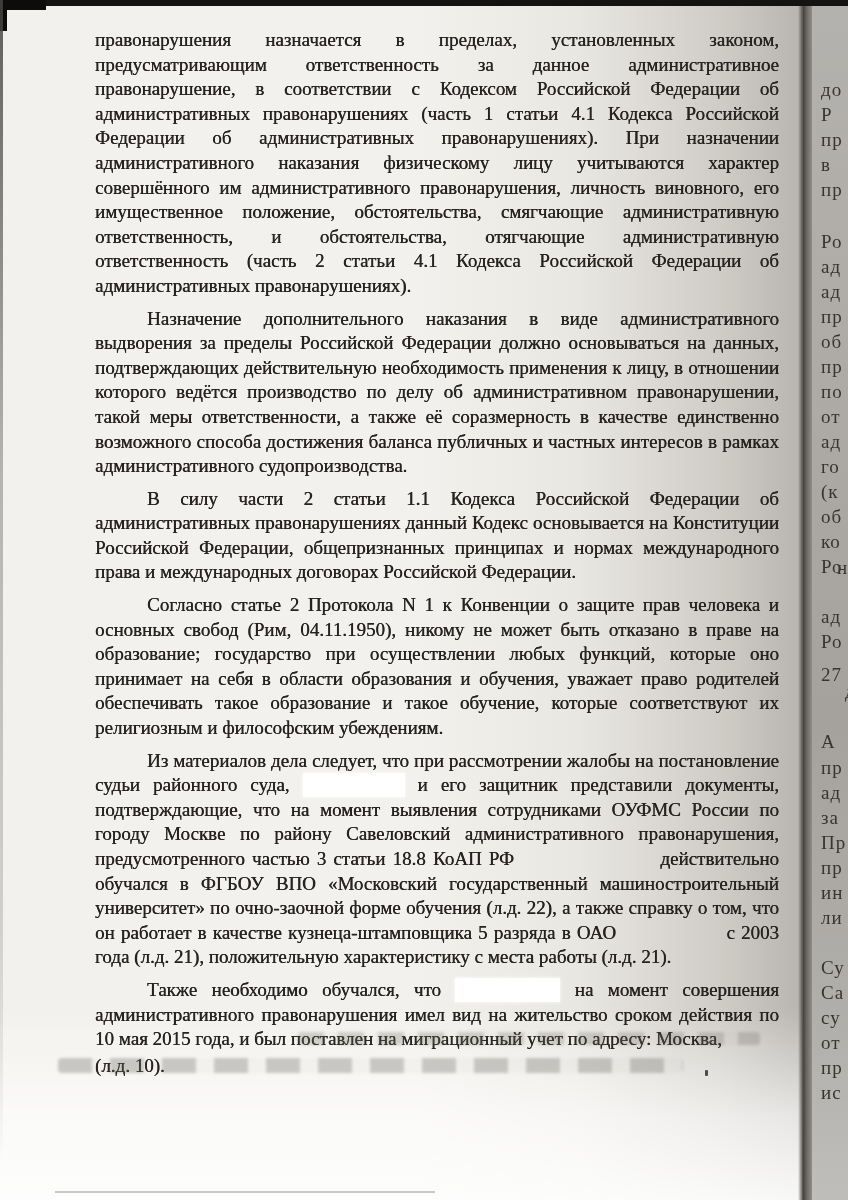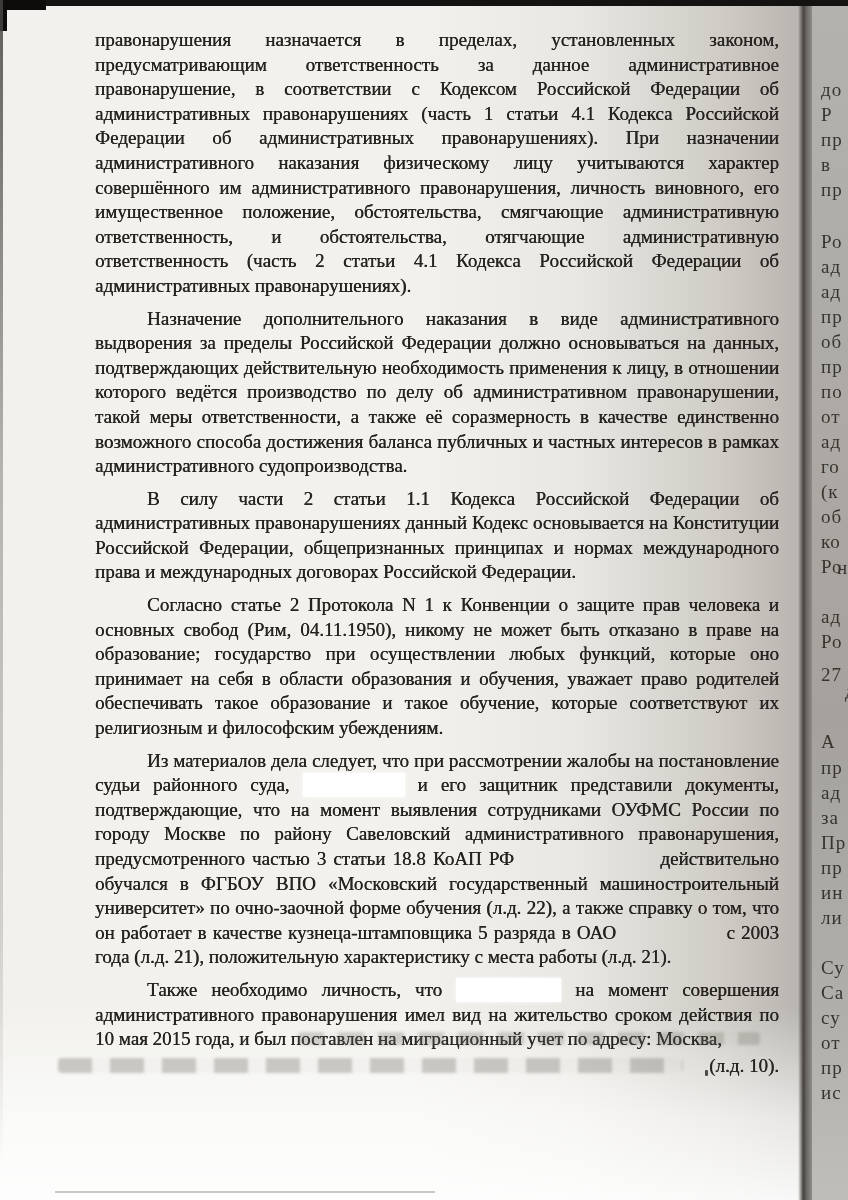--- a/index.html
+++ b/index.html
@@ -56,21 +56,21 @@
   }
   
   .text-block{
     position:absolute;left:95px;top:28px;width:684px;
     font-size:19px;line-height:24.6px;color:var(--ink);
     text-align:justify;
     text-shadow:0.3px 0 0 currentColor;
   }
   .para{margin:0 0 8px 0;}
   .para.indent{text-indent:52px;font-family:Liberation Serif, serif;}
-  .para.center{text-align:right;text-indent:0;margin-top:-6px;}
+  .para.center{text-align:left;text-indent:0;margin-top:-6px;}
   .redaction{
     display:inline-block;height:24px;
     background:var(--redaction-white);
     vertical-align:-6px;
     box-shadow:0 0 4px rgba(255,255,255,0.9);
   }
   .blank-space{display:inline-block;height:2px;}
   
   .smudge{
     position:absolute;
@@ -96,21 +96,21 @@
 
 <div class="scan">
 
   <div class="main-page">
     <div class="text-block">
         <p class="para"><span>правонарушения назначается в пределах, установленных законом, предусматривающим ответственность за данное административное правонарушение, в соответствии с Кодексом Российской Федерации об административных правонарушениях (часть 1 статьи 4.1 Кодекса Российской Федерации об административных правонарушениях). При назначении административного наказания физическому лицу учитываются характер совершённого им административного правонарушения, личность виновного, его имущественное положение, обстоятельства, смягчающие административную ответственность, и обстоятельства, отягчающие административную ответственность (часть 2 статьи 4.1 Кодекса Российской Федерации об административных правонарушениях).</span> </p>
         <p class="para indent"><span>Назначение дополнительного наказания в виде административного выдворения за пределы Российской Федерации должно основываться на данных, подтверждающих действительную необходимость применения к лицу, в отношении которого ведётся производство по делу об административном правонарушении, такой меры ответственности, а также её соразмерность в качестве единственно возможного способа достижения баланса публичных и частных интересов в рамках административного судопроизводства.</span> </p>
         <p class="para indent"><span>В силу части 2 статьи 1.1 Кодекса Российской Федерации об административных правонарушениях данный Кодекс основывается на Конституции Российской Федерации, общепризнанных принципах и нормах международного права и международных договорах Российской Федерации.</span> </p>
         <p class="para indent"><span>Согласно статье 2 Протокола N 1 к Конвенции о защите прав человека и основных свобод (Рим, 04.11.1950), никому не может быть отказано в праве на образование; государство при осуществлении любых функций, которые оно принимает на себя в области образования и обучения, уважает право родителей обеспечивать такое образование и такое обучение, которые соответствуют их религиозным и философским убеждениям.</span> </p>
         <p class="para indent"><span>Из материалов дела следует, что при рассмотрении жалобы на постановление судьи районного суда,</span> <span class="redaction" style="width: 102px; height: 24px;"></span> <span>и его защитник представили документы, подтверждающие, что на момент выявления сотрудниками ОУФМС России по городу Москве по району Савеловский административного правонарушения, предусмотренного частью 3 статьи 18.8 КоАП РФ</span> <span class="blank-space" style="width: 132px;"></span> <span>действительно обучался в ФГБОУ ВПО «Московский государственный машиностроительный университет» по очно-заочной форме обучения (л.д. 22), а также справку о том, что он работает в качестве кузнеца-штамповщика 5 разряда в ОАО</span> <span class="blank-space" style="width: 98px;"></span> <span>с 2003 года (л.д. 21), положительную характеристику с места работы (л.д. 21).</span> </p>
-        <p class="para indent"><span>Также необходимо личность, что</span> <span class="redaction" style="width: 105px; height: 24px;"></span> <span>на момент совершения административного правонарушения имел вид на жительство сроком действия по 10 мая 2015 года, и был поставлен на миграционный учет по адресу: Москва,</span> </p>
+        <p class="para indent"><span>Также необходимо обучался, что</span> <span class="redaction" style="width: 105px; height: 24px;"></span> <span>на момент совершения административного правонарушения имел вид на жительство сроком действия по 10 мая 2015 года, и был поставлен на миграционный учет по адресу: Москва,</span> </p>
         <p class="para center"><span>(л.д. 10).</span> </p>
       </div>
     <div class="smudge smudge-1"></div>
     <div class="smudge smudge-2"></div>
     <div class="speck"></div>
   </div>
 
   <div class="spine"></div>
 
   <div class="page2-strip">

